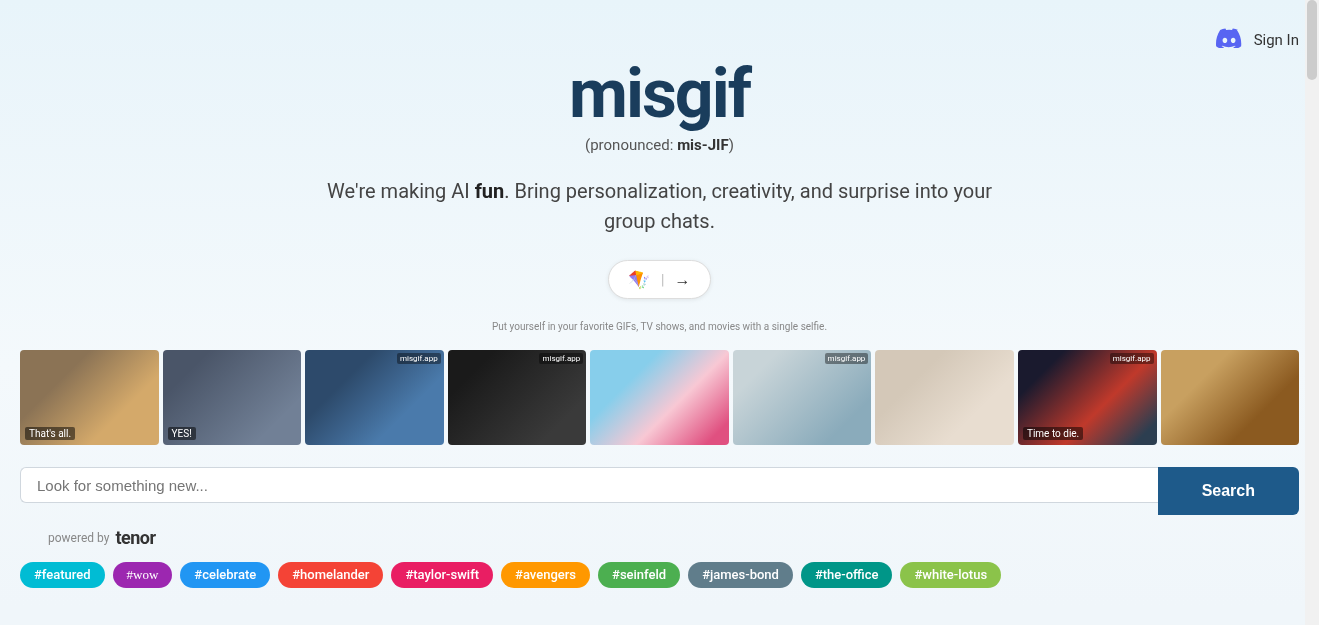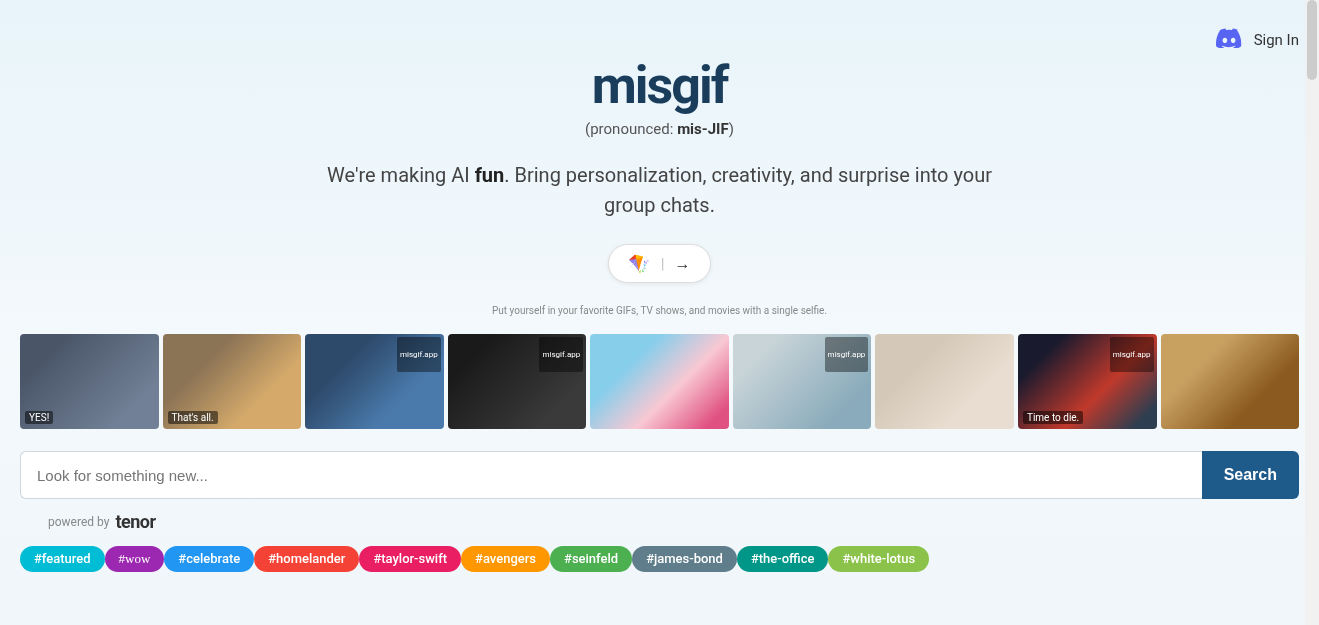--- a/index.html
+++ b/index.html
@@ -41,21 +41,21 @@
     .main {
       display: flex;
       flex-direction: column;
       align-items: center;
       padding: 60px 20px 20px;
       background: linear-gradient(180deg, #e8f4fa 0%, #f4f9fc 60%, #f0f6fa 100%);
     }
 
     
     .logo {
-      font-size: 52px;
+      font-size: 68px;
       font-weight: 700;
       color: #1a3d5c;
       letter-spacing: -2px;
       line-height: 1;
       margin-bottom: 8px;
     }
 
     .pronunciation {
       font-size: 15px;
       color: #555;
@@ -137,21 +137,21 @@
       padding: 1px 4px;
       border-radius: 2px;
     }
     .gif-item .misgif-badge {
       position: absolute;
       top: 3px;
       right: 3px;
       font-size: 8px;
       color: white;
       background: rgba(0,0,0,0.4);
-      padding: 13px 3px;
+      padding: 1px 3px;
       border-radius: 2px;
     }
 
     
     .gif-1  { background: linear-gradient(135deg, #8B7355 30%, #D4A96A 70%); }
     .gif-2  { background: linear-gradient(135deg, #4a5568 20%, #718096 80%); }
     .gif-3  { background: linear-gradient(135deg, #2d4a6b 30%, #4a7aab 70%); }
     .gif-4  { background: linear-gradient(135deg, #1a1a1a 20%, #3a3a3a 80%); }
     .gif-5  { background: linear-gradient(135deg, #87CEEB 30%, #f8c8d4 60%, #e05080 90%); }
     .gif-6  { background: linear-gradient(135deg, #c8d4d8 20%, #8aabbb 80%); }
@@ -162,33 +162,33 @@
     
     .search-area {
       width: 100%;
       max-width: 1280px;
       display: flex;
       gap: 0;
       margin-bottom: 12px;
     }
     .search-input {
       flex: 1;
-      height: 48px;
+      height: 36px;
       border: 1.5px solid #d0d7de;
       border-right: none;
       border-radius: 6px 0 0 6px;
       padding: 0 16px;
       font-size: 15px;
       color: #888;
       outline: none;
       background: white;
     }
     .search-button {
       height: 48px;
-      padding: 0 22px;
+      padding: 0 44px;
       background: #1e5a8a;
       color: white;
       border: none;
       border-radius: 0 6px 6px 0;
       font-size: 16px;
       font-weight: 600;
       cursor: pointer;
     }
 
     
@@ -211,20 +211,21 @@
       color: #333;
       letter-spacing: -0.5px;
     }
 
     
     .tags-row {
       width: 100%;
       max-width: 1280px;
       display: flex;
       flex-wrap: wrap;
+      gap: 8px;
     }
     .tag {
       padding: 5px 14px;
       border-radius: 20px;
       font-size: 13px;
       font-weight: 500;
       color: white;
       cursor: pointer;
       white-space: nowrap;
     }
@@ -288,25 +289,25 @@
 
   <div class="ios-banner">
     <span class="ios-emoji">🪁</span>
     <span class="divider">|</span>
     <span class="arrow">→</span>
   </div>
 
   <div class="selfie-text">Put yourself in your favorite GIFs, TV shows, and movies with a single selfie.</div>
 
   <div class="gif-strip" id="gif-strip">
+      <div class="gif-item gif-1">
+        <span class="gif-label">That's all.</span>
+      </div>
       <div class="gif-item gif-2">
         <span class="gif-label">YES!</span>
-      </div>
-      <div class="gif-item gif-1">
-        <span class="gif-label">That's all.</span>
       </div>
       <div class="gif-item gif-3">
         <span class="misgif-badge">misgif.app</span>
       </div>
       <div class="gif-item gif-4">
         <span class="misgif-badge">misgif.app</span>
       </div>
       <div class="gif-item gif-5"></div>
       <div class="gif-item gif-6">
         <span class="misgif-badge">misgif.app</span>

